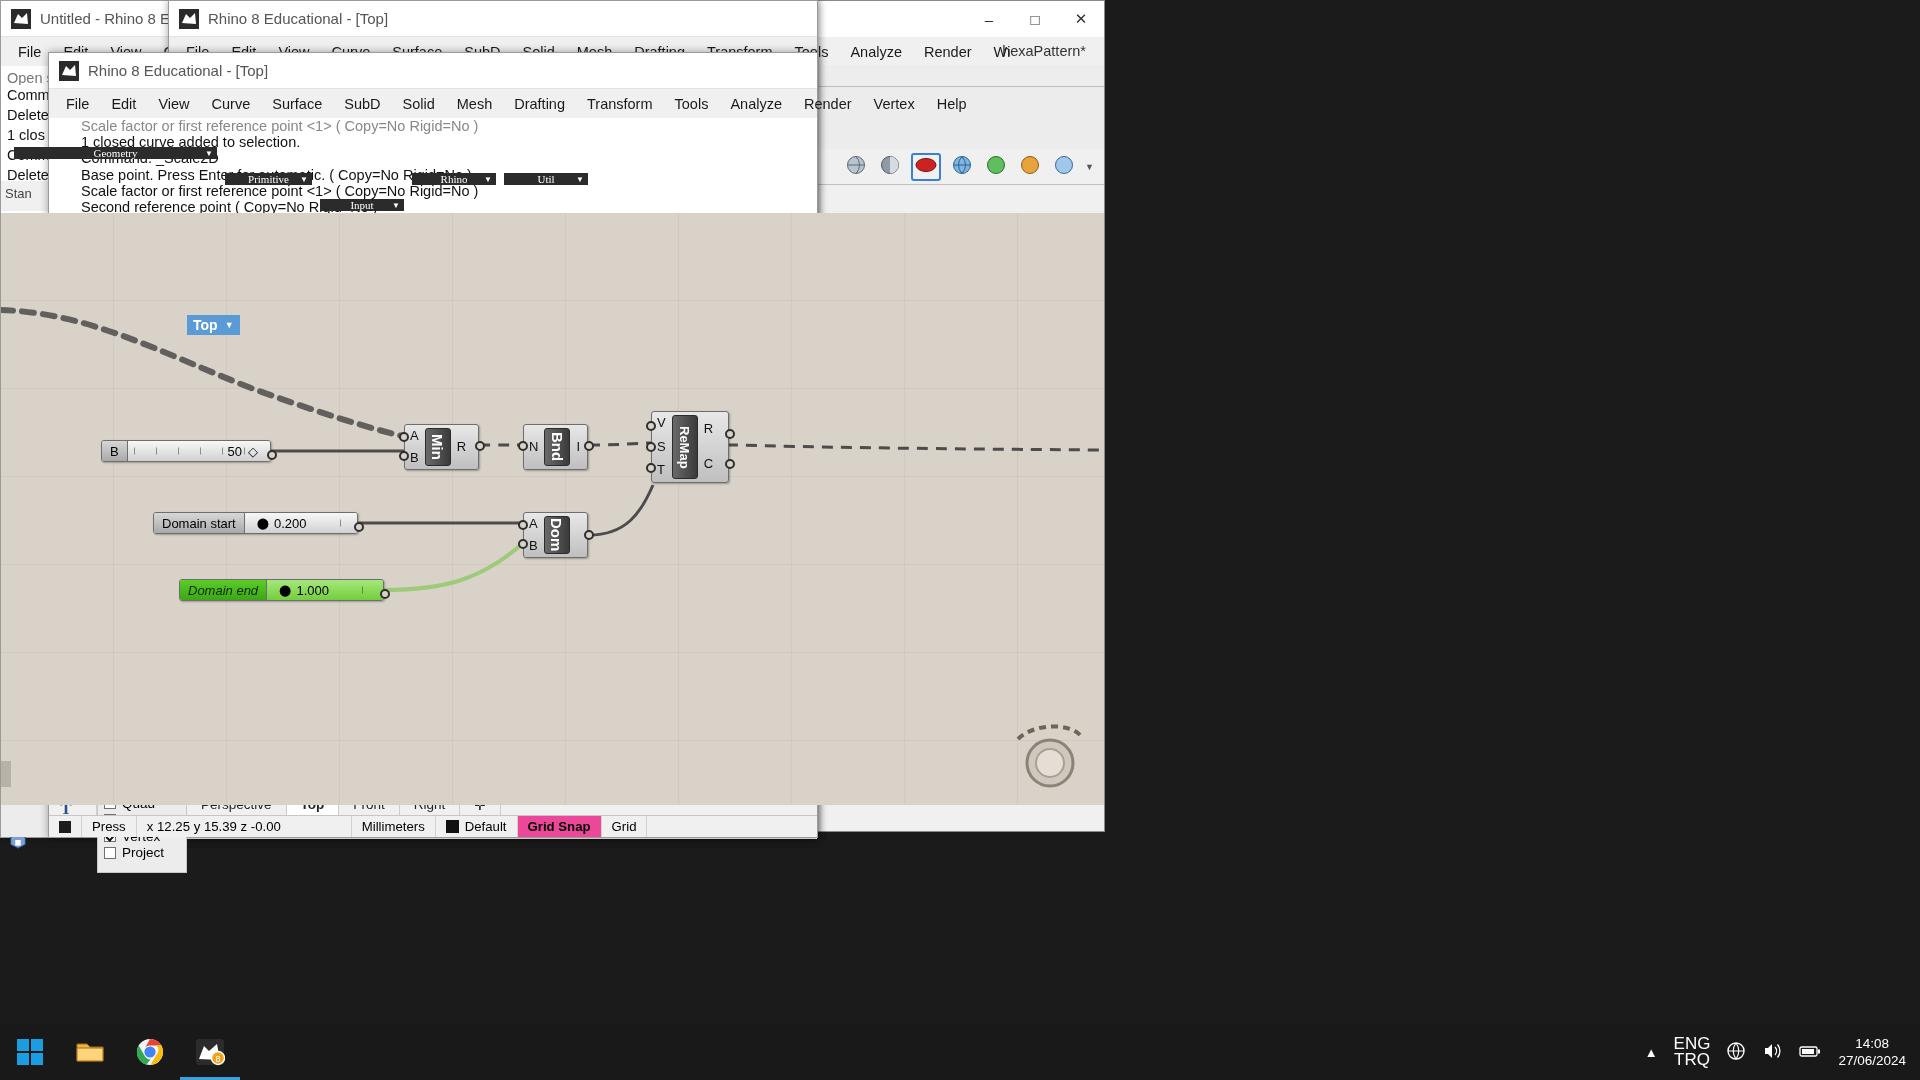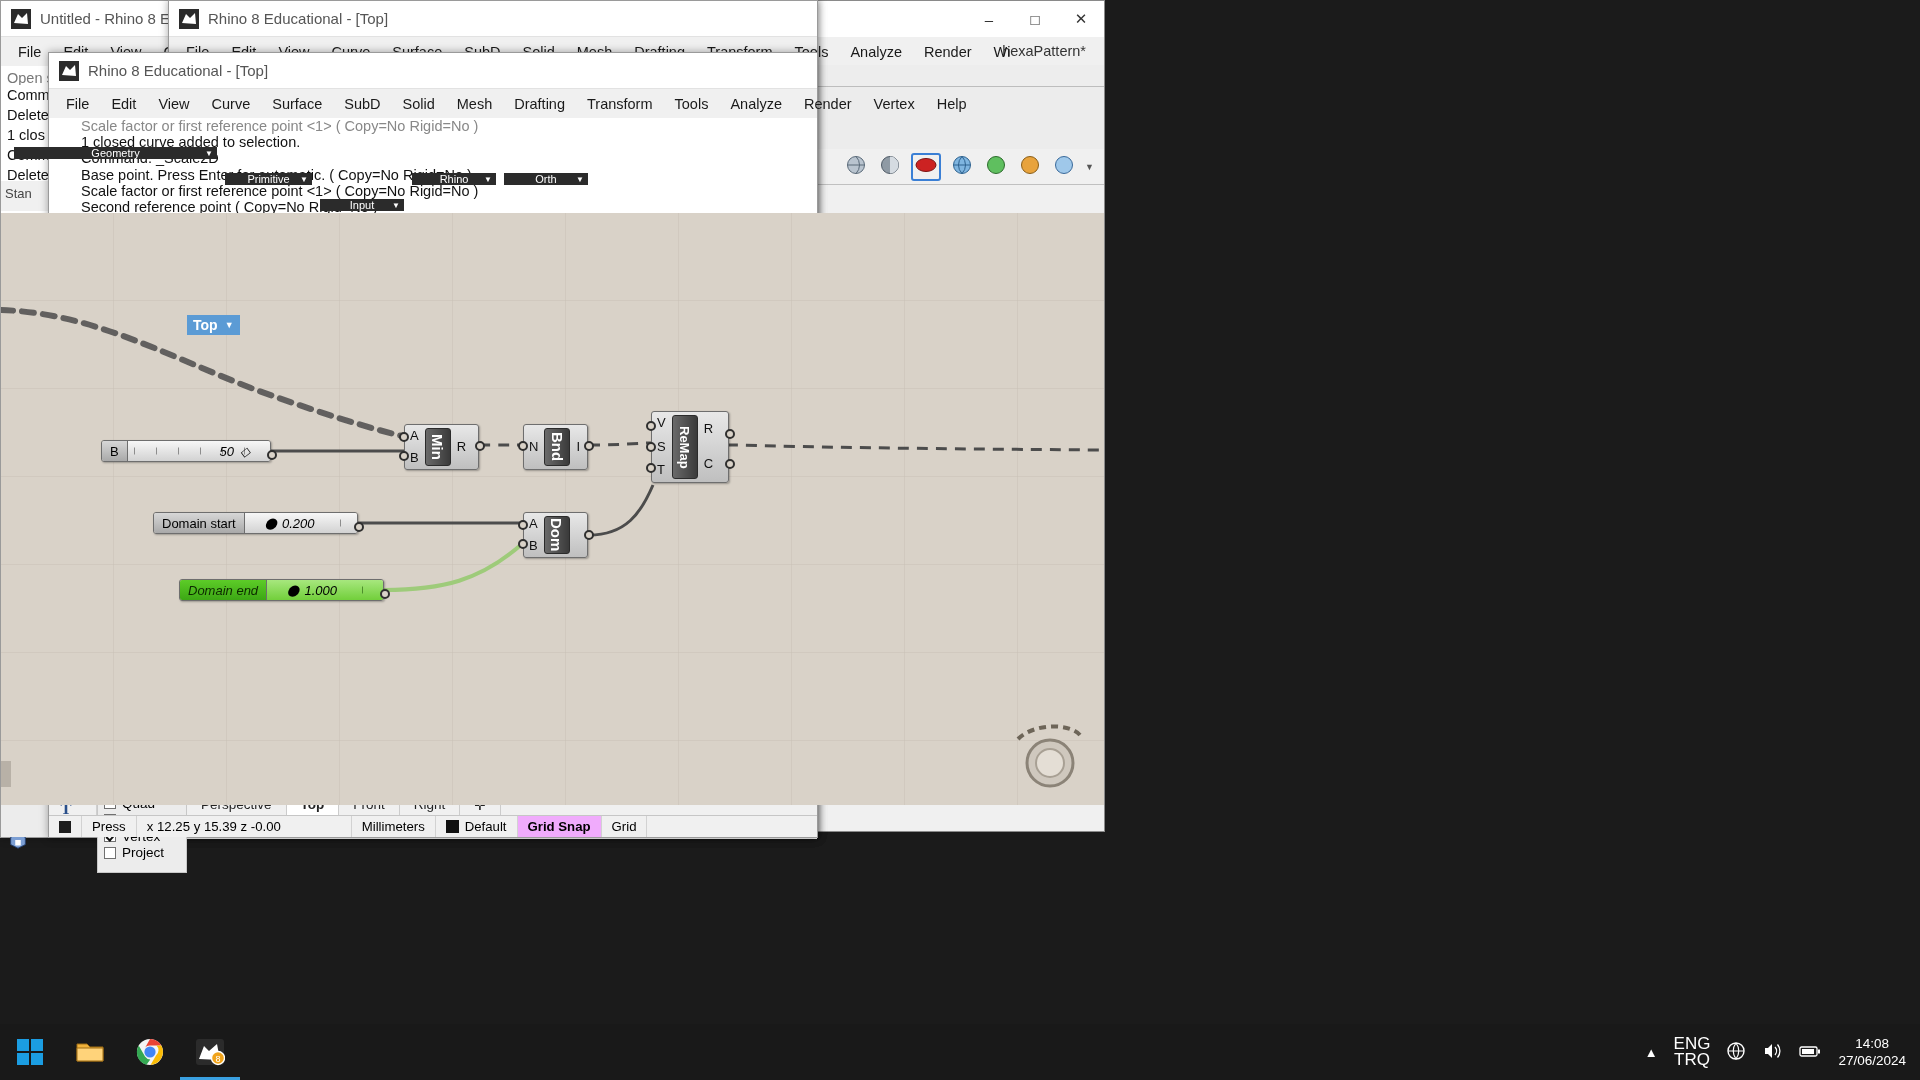--- a/index.html
+++ b/index.html
@@ -67,21 +67,21 @@
 
   .vptabs { display:flex; height:22px; background:#f0f0f0; font-size:13.5px;
             align-items:stretch; border-top:1px solid #c0c0c0; }
   .vptabs .vt { padding:3px 14px; border-right:1px solid #ccc; color:#222; }
   .vptabs .vt.active { background:#fff; font-weight:bold; }
 
   .statusbar { display:flex; align-items:center; height:22px; background:#f0f0f0;
                font-size:13.2px; border-top:1px solid #c6c6c6; }
   .statusbar .cell { padding:0 10px; border-right:1px solid #d2d2d2; height:100%;
                      display:flex; align-items:center; gap:6px; }
-  .statusbar .cell.hl { background:#f0abfc; font-weight:bold; }
+  .statusbar .cell.hl { background:#ec4899; font-weight:bold; }
 
   
   #gh { left:815px; top:0; width:1105px; height:832px; background:#f0f0f0;
         border:1px solid #8a8a8a; }
   #gh .ghtitle { height:36px; background:#fff; display:flex; align-items:center;
                  font-size:15px; color:#555; padding-left:12px; }
   #gh .winbtns { margin-left:auto; display:flex; }
   #gh .winbtns div { width:46px; height:36px; display:flex; align-items:center;
                      justify-content:center; color:#333; font-size:15px; }
   .ghmenu { height:28px; background:#f0f0f0; display:flex; align-items:center;
@@ -95,21 +95,21 @@
   .ghtabs .t.active { background:#fff; border:1px solid #bdbdbd; border-bottom-color:#fff;
                       color:#111; font-weight:bold; }
 
   .ghribbon { height:62px; background:#ececec; display:flex; gap:6px; padding:3px 4px 0 12px; }
   .ghgroup { display:flex; flex-direction:column; background:#fafafa;
              border:1px solid #c9c9c9; border-radius:3px; }
   .ghgroup .items { display:flex; flex-wrap:wrap; padding:2px 3px; align-content:flex-start;
                     width:max-content; }
   .ghgroup .glabel { margin-top:auto; height:15px; background:#2b2b2b; color:#fff;
                      font-size:11px; display:flex; align-items:center;
-                     justify-content:center; position:relative; }
+                     justify-content:center; position:relative;font-family:Liberation Serif, serif; }
   .ghgroup .glabel .arr { position:absolute; right:4px; font-size:8px; }
   .hexico { width:28px; height:26px; display:flex; align-items:center; justify-content:center; }
   .hexbtn { width:26px; height:24px; margin:1px; display:block; }
 
   .ghzoombar { height:36px; background:#f0f0f0; display:flex; align-items:center;
                gap:8px; padding:0 10px; border-bottom:1px solid #c0c0c0; }
   .zsel { height:24px; width:148px; border:1px solid #8d8d8d; background:#fff;
           font-size:13.5px; display:flex; align-items:center; padding:0 6px; }
   .zsel .arr { margin-left:auto; font-size:9px; }
 
@@ -134,21 +134,21 @@
                      display:flex; align-items:center; justify-content:center; }
   .ghcomp .capsule span { writing-mode:vertical-rl; }
 
   .slider { position:absolute; display:flex; height:22px; border:1px solid #6e6e6e;
             border-radius:3px; overflow:hidden; box-shadow:1px 1px 2px rgba(0,0,0,.28);
             font-size:13px; }
   .slider .knob { background:linear-gradient(#d7d7d7,#a9a9a9); display:flex;
                   align-items:center; justify-content:center; padding:0 8px;
                   border-right:1px solid #6e6e6e; }
   .slider .track { background:linear-gradient(#f7f7f7,#d2d2d2); display:flex;
-                   align-items:center; padding:0 20px; position:relative; flex:1;font-style:italic; }
+                   align-items:center; padding:0 12px; position:relative; flex:1; }
   .slider.green .knob { background:linear-gradient(#5dcc28,#3ca714); color:#0d2a00;font-style:italic; }
   .slider.green .track { background:linear-gradient(#a7e77e,#72cf3b); }
   .slider .val { margin-left:auto; font-weight:normal; }
   .ticks { position:absolute; left:6px; right:6px; top:50%; height:7px;
            transform:translateY(-50%);
            background-image:repeating-linear-gradient(90deg,#8d8d8d 0 1px,transparent 1px 22px); }
   .port { position:absolute; width:10px; height:10px; border:2px solid #2f2f2f;
           border-radius:50%; background:#d9d2c8; }
 
   
@@ -1550,21 +1550,21 @@
             <div class="hexbtn"><svg width="24" height="24" viewBox="0 0 26 26">
                 <rect x="2" y="2" width="22" height="22" rx="2" fill="#ccc" stroke="#777"></rect>
                 <circle cx="13" cy="17" r="6" fill="#3a3a3a"></circle>
               </svg></div>
             <div class="hexbtn"><svg width="24" height="24" viewBox="0 0 26 26">
                 <rect x="2" y="2" width="22" height="22" rx="2" fill="#d0d0d0" stroke="#777"></rect>
                 <path d="M8 5 l6 0 l-4 7 l6 0 l-8 11 l3-8 l-5 0 Z" fill="#333"></path>
               </svg></div>
           </div>
           <div class="glabel">
-            <span>Orth</span>
+            <span>Util</span>
             <span class="arr">▼</span>
           </div>
         </div>
       </div>
 
     <div class="ghzoombar">
       <span>
         <svg width="24" height="22" viewBox="0 0 24 22">
             <path d="M2 5 h7 l2 2 h11 v12 H2 Z" fill="#e8a33d" stroke="#8a5e18"></path>
           </svg>

